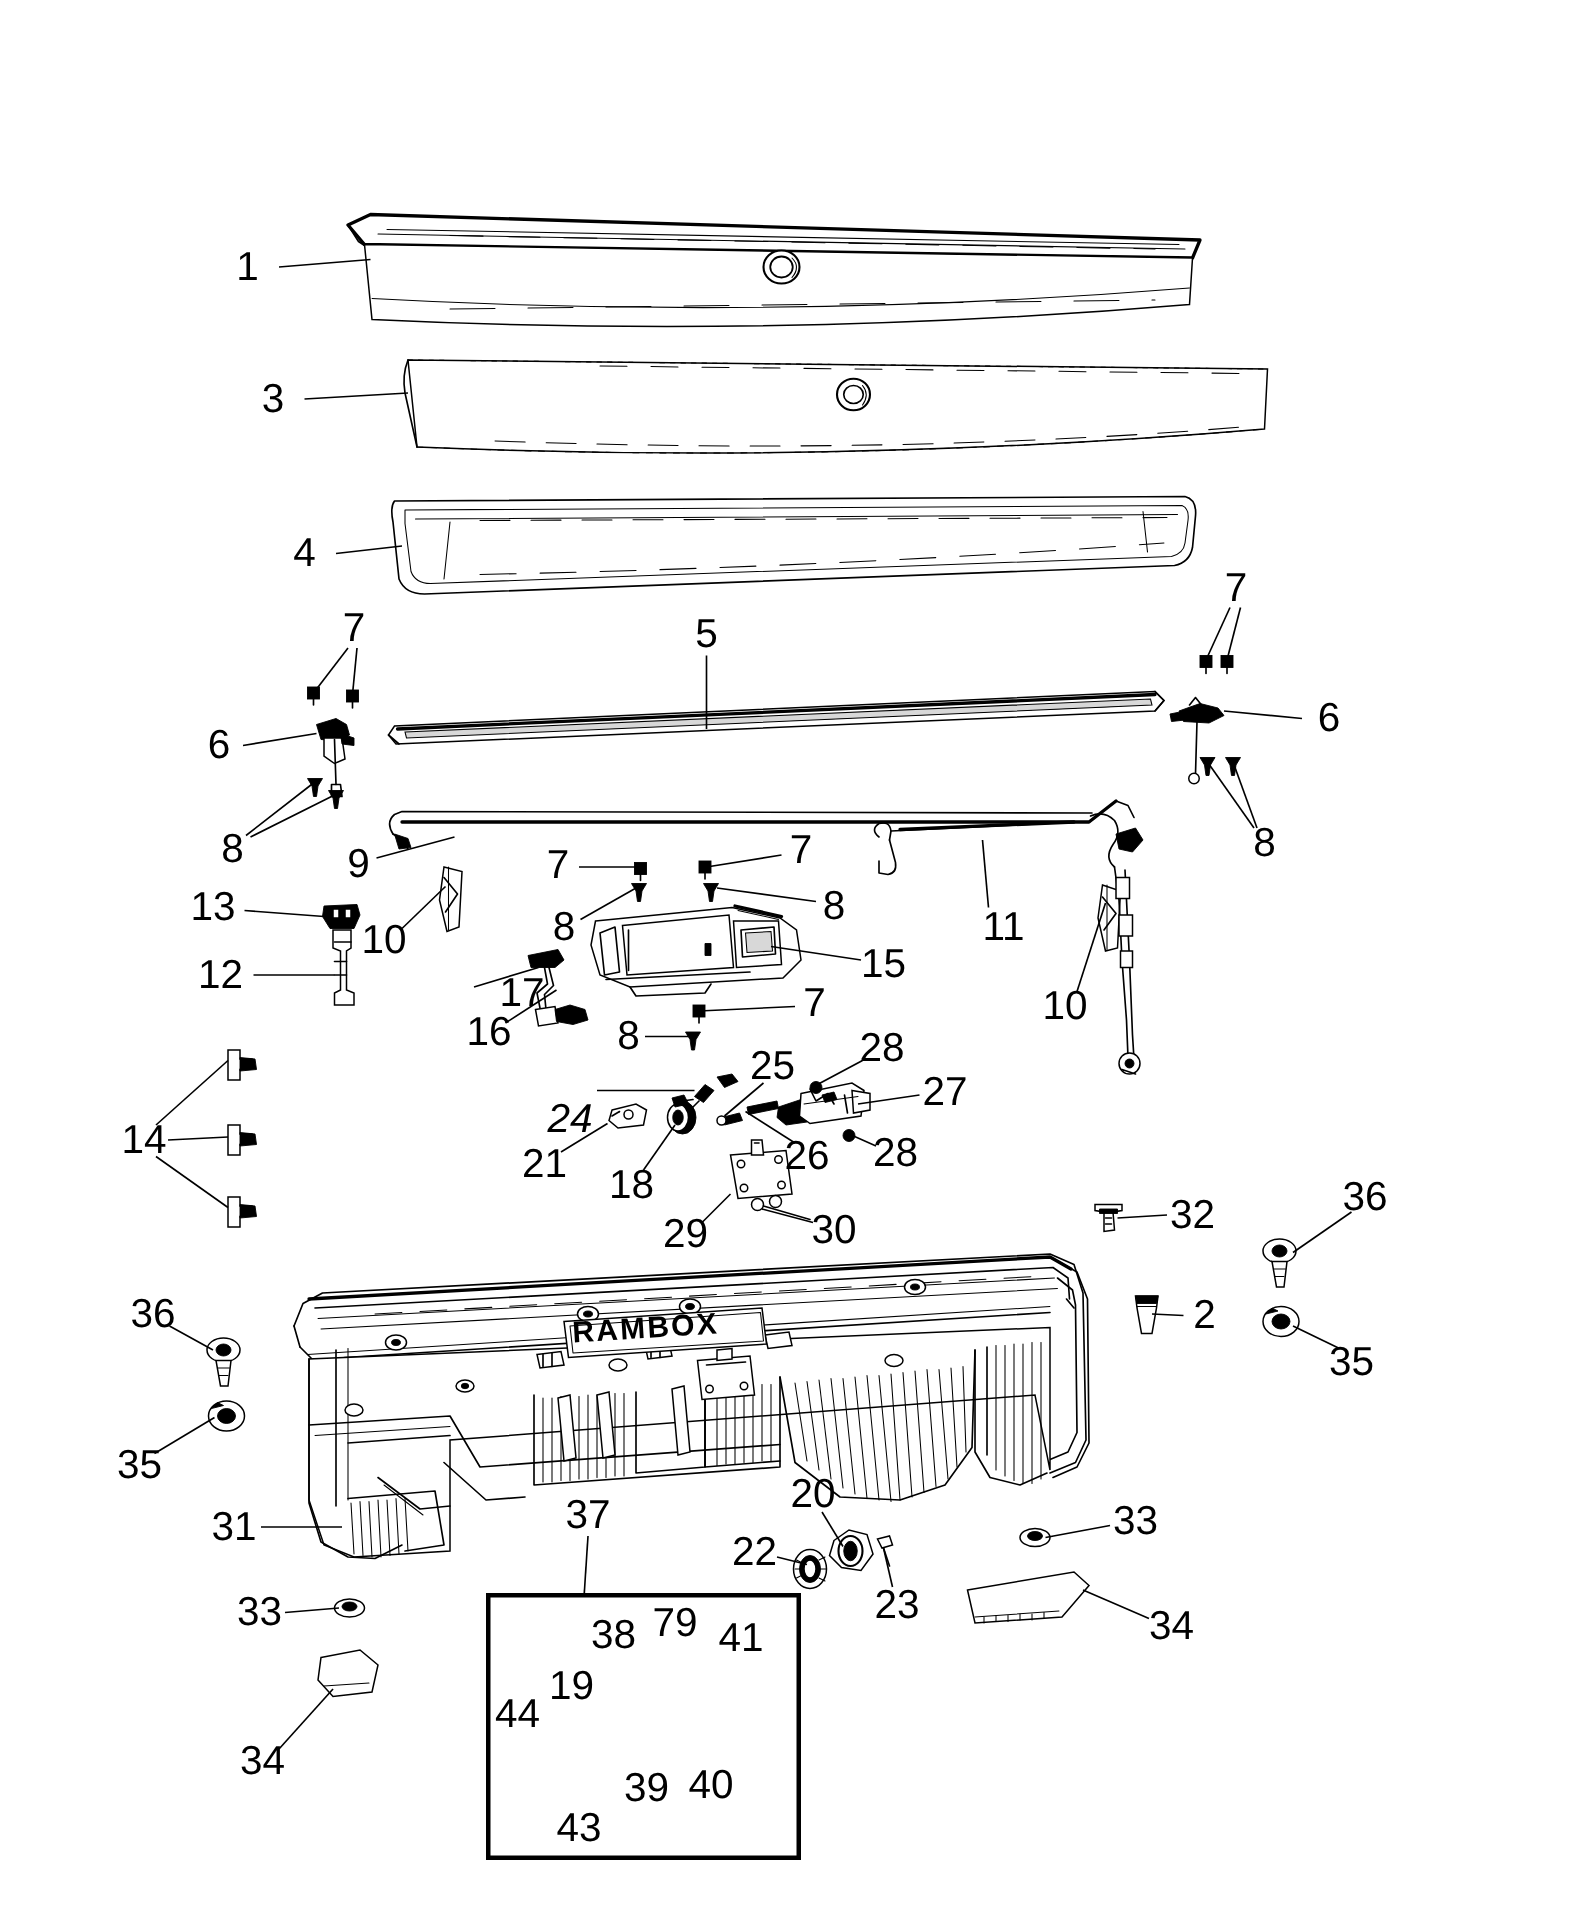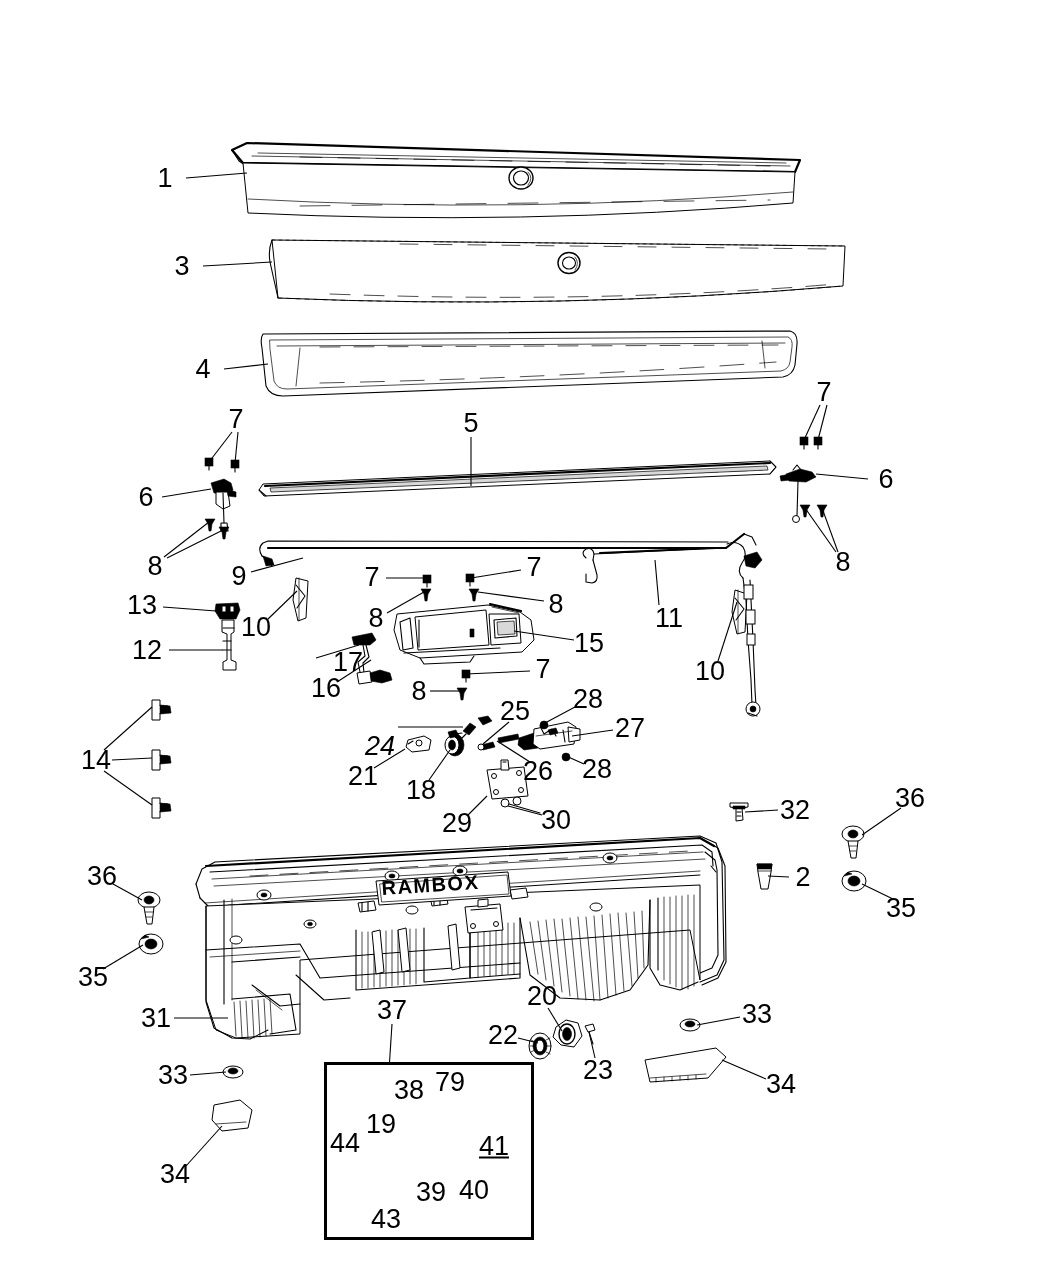--- a/index.html
+++ b/index.html
@@ -680,19 +680,19 @@
       <div class="callout" style="left: 503px; top: 1035px;">22</div>
       <div class="callout" style="left: 598px; top: 1070px;">23</div>
       <div class="callout" style="left: 757px; top: 1014px;">33</div>
       <div class="callout" style="left: 781px; top: 1084px;">34</div>
       <div class="callout" style="left: 173px; top: 1075px;">33</div>
       <div class="callout" style="left: 175px; top: 1174px;">34</div>
       <div class="callout" style="left: 409px; top: 1090px;">38</div>
       <div class="callout" style="left: 450px; top: 1082px;">79</div>
       <div class="callout" style="left: 381px; top: 1124px;">19</div>
       <div class="callout" style="left: 345px; top: 1143px;">44</div>
-      <div class="callout" style="left: 494px; top: 1146px; text-decoration: underline;">41</div>
+      <div class="callout" style="left: 494px; top: 1092px;">41</div>
       <div class="callout" style="left: 431px; top: 1192px;">39</div>
       <div class="callout" style="left: 474px; top: 1190px;">40</div>
       <div class="callout" style="left: 386px; top: 1219px;">43</div>
     </div>
 
 </div>
 
 </body></html>

